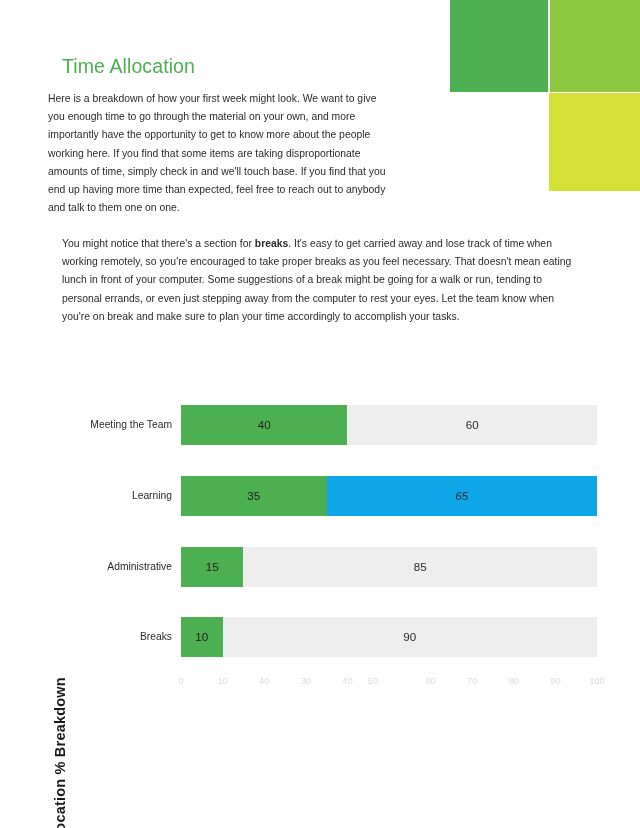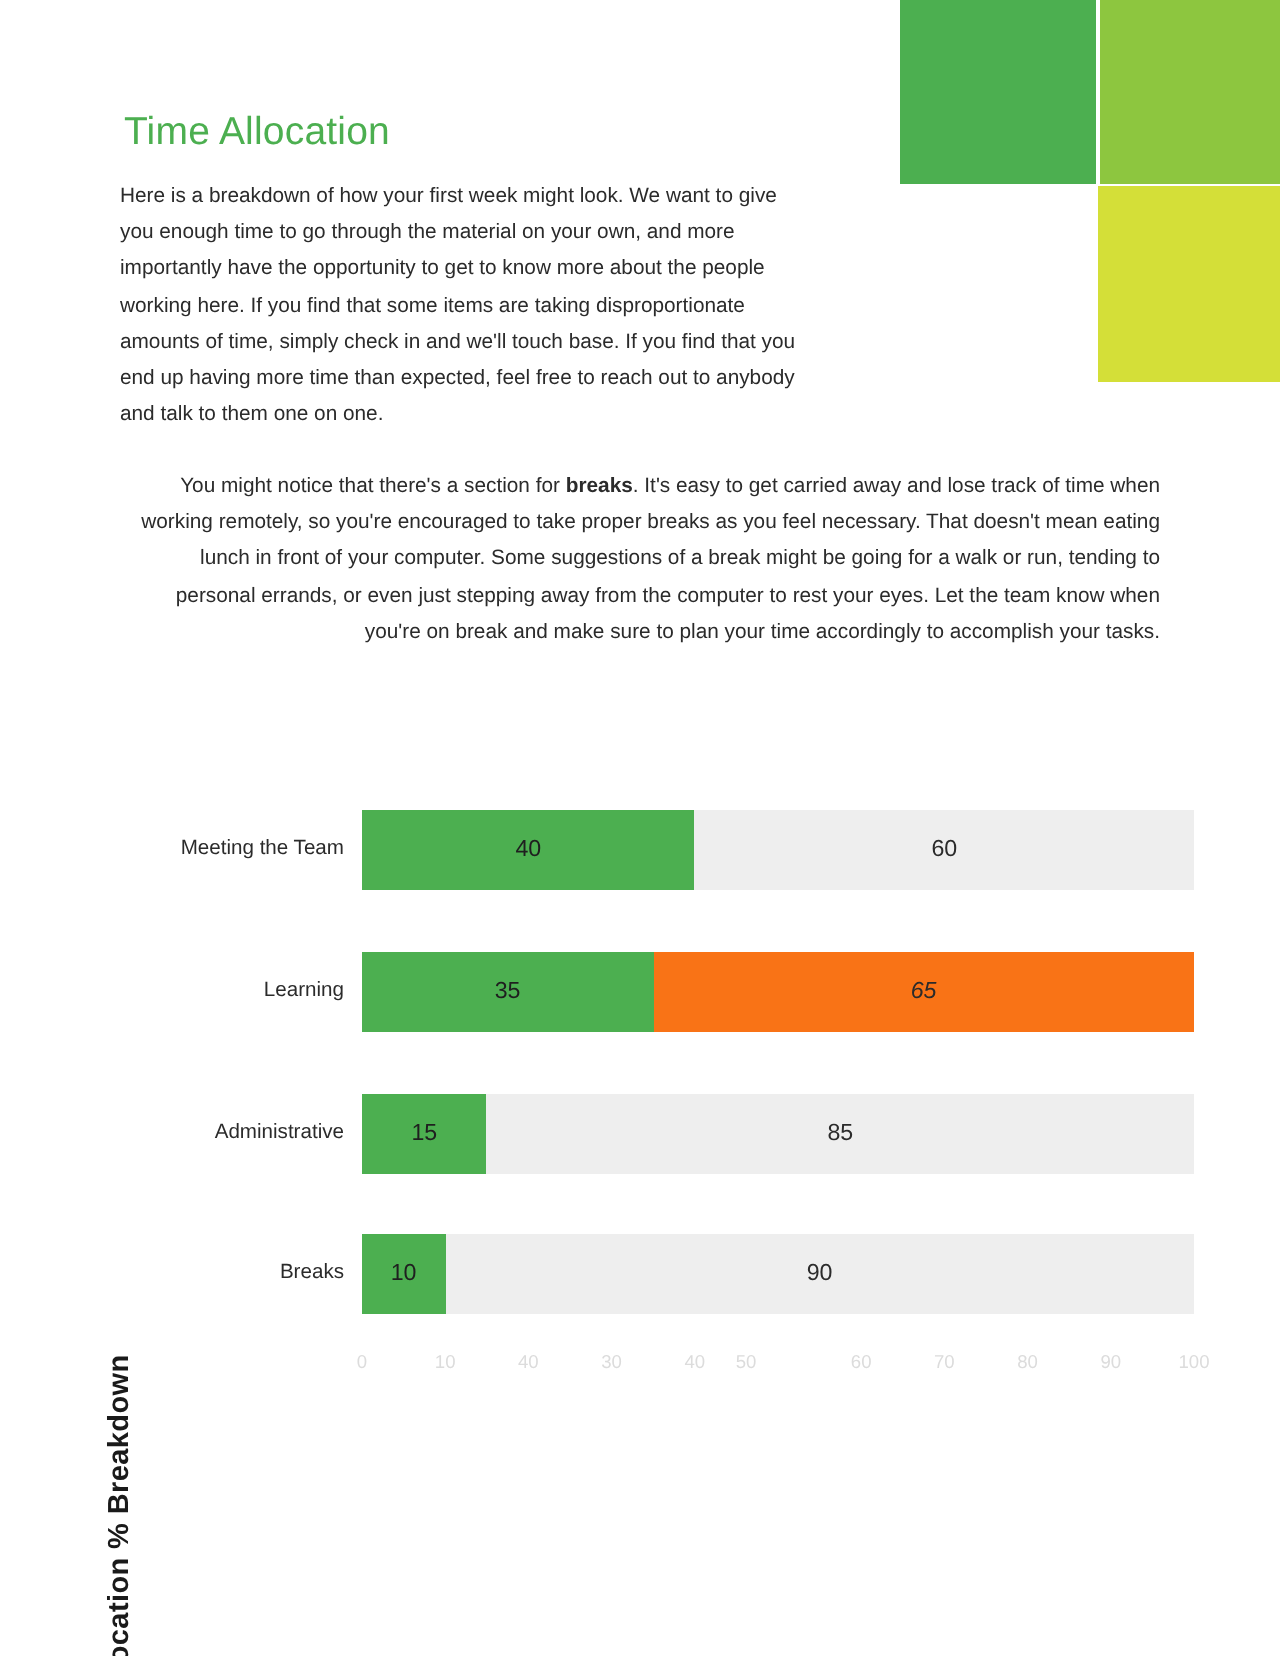--- a/index.html
+++ b/index.html
@@ -45,22 +45,22 @@
     letter-spacing: 0.1px;
   }
 
   .para {
     position: absolute;
     color: #2b2b2b;
     font-size: 10.4px;
     line-height: 18.2px;
     text-align: left;
   }
-  .para-1 { left: 60px; top: 90px;  width: 348px; }
-  .para-2 { left: 62px; top: 235px; width: 518px; text-align: right; }
+  .para-1 { left: 48px; top: 90px;  width: 348px; }
+  .para-2 { left: 62px; top: 235px; width: 518px; }
   .para b { font-weight: 700; }
 
   
   .chart {
     position: absolute;
     left: 0;
     top: 385px;
     width: 640px;
     height: 320px;
   }
@@ -180,21 +180,21 @@
           <div class="row row-0">
             <div class="cat-label">Meeting the Team</div>
             <div class="track" style="background: rgb(238, 238, 238);">
               <div class="fill" style="width: 166.4px; background: rgb(76, 175, 80);"></div>
               <div class="val val-primary" style="left: 0px; width: 166.4px;">40</div>
               <div class="val val-secondary" style="left: 166.4px; width: 249.6px;">60</div>
             </div>
           </div>
           <div class="row row-1">
             <div class="cat-label">Learning</div>
-            <div class="track" style="background: #f97316;">
+            <div class="track" style="background: #0ea5e9;">
               <div class="fill" style="width: 145.6px; background: rgb(76, 175, 80);"></div>
               <div class="val val-primary" style="left: 0px; width: 145.6px;">35</div>
               <div class="val val-secondary" style="left: 145.6px; width: 270.4px; font-style: italic;">65</div>
             </div>
           </div>
           <div class="row row-2">
             <div class="cat-label">Administrative</div>
             <div class="track" style="background: rgb(238, 238, 238);">
               <div class="fill" style="width: 62.4px; background: rgb(76, 175, 80);"></div>
               <div class="val val-primary" style="left: 0px; width: 62.4px;">15</div>

